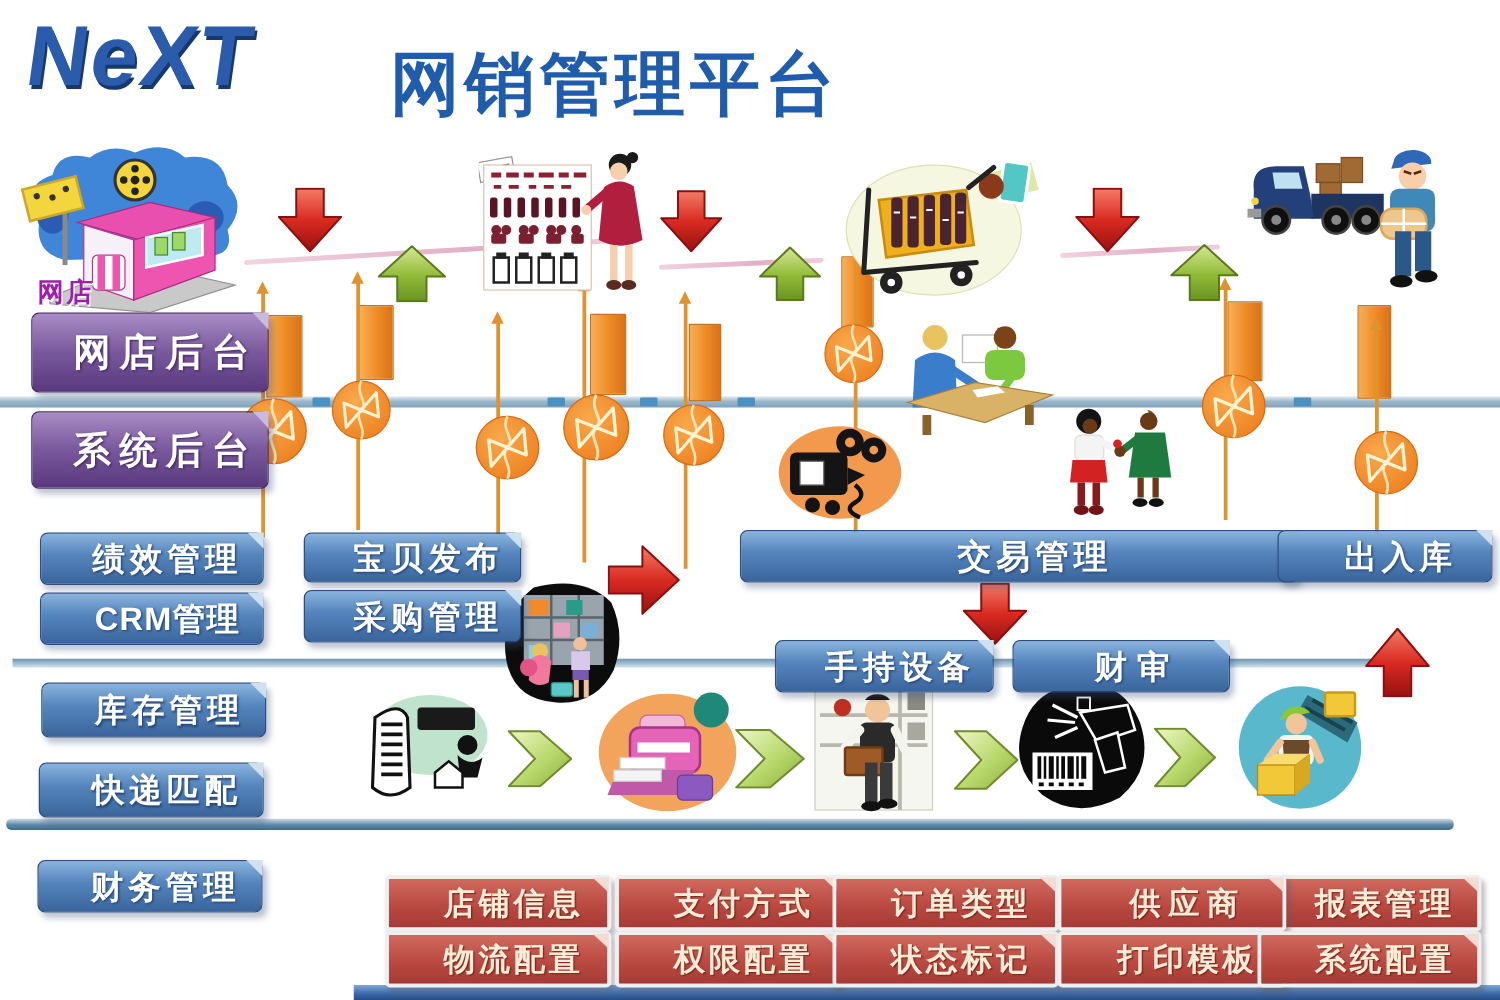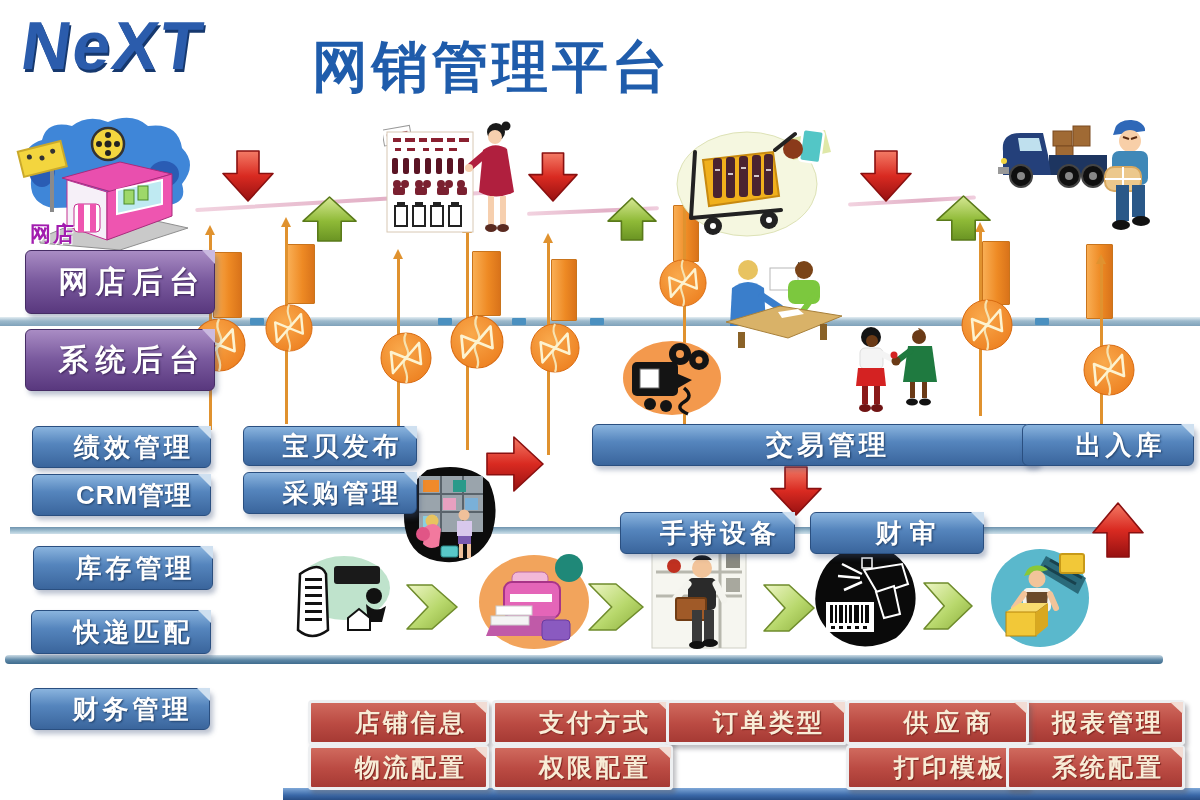--- a/index.html
+++ b/index.html
@@ -483,20 +483,23 @@
     </div>
 <div class="box redbox" style="left:846px;top:700px;width:152px;height:39px;letter-spacing:6px">
       <span>供应商</span>
     </div>
 <div class="box redbox" style="left:308px;top:745px;width:150px;height:39px">
       <span>物流配置</span>
     </div>
 <div class="box redbox" style="left:492px;top:745px;width:150px;height:39px">
       <span>权限配置</span>
     </div>
+<div class="box redbox" style="left:666px;top:745px;width:150px;height:39px">
+      <span>状态标记</span>
+    </div>
 <div class="box redbox" style="left:846px;top:745px;width:152px;height:39px">
       <span>打印模板</span>
     </div>
 <div class="box redbox" style="left:1006px;top:745px;width:148px;height:39px">
       <span>系统配置</span>
     </div>
 
 <div class="streak" style="left:195px;top:199px;width:305px;transform:rotate(-3.4deg)"></div>
     <div class="streak" style="left:527px;top:209px;width:132px;transform:rotate(-2.5deg)"></div>
     <div class="streak" style="left:848px;top:199px;width:128px;transform:rotate(-3.2deg)"></div>

